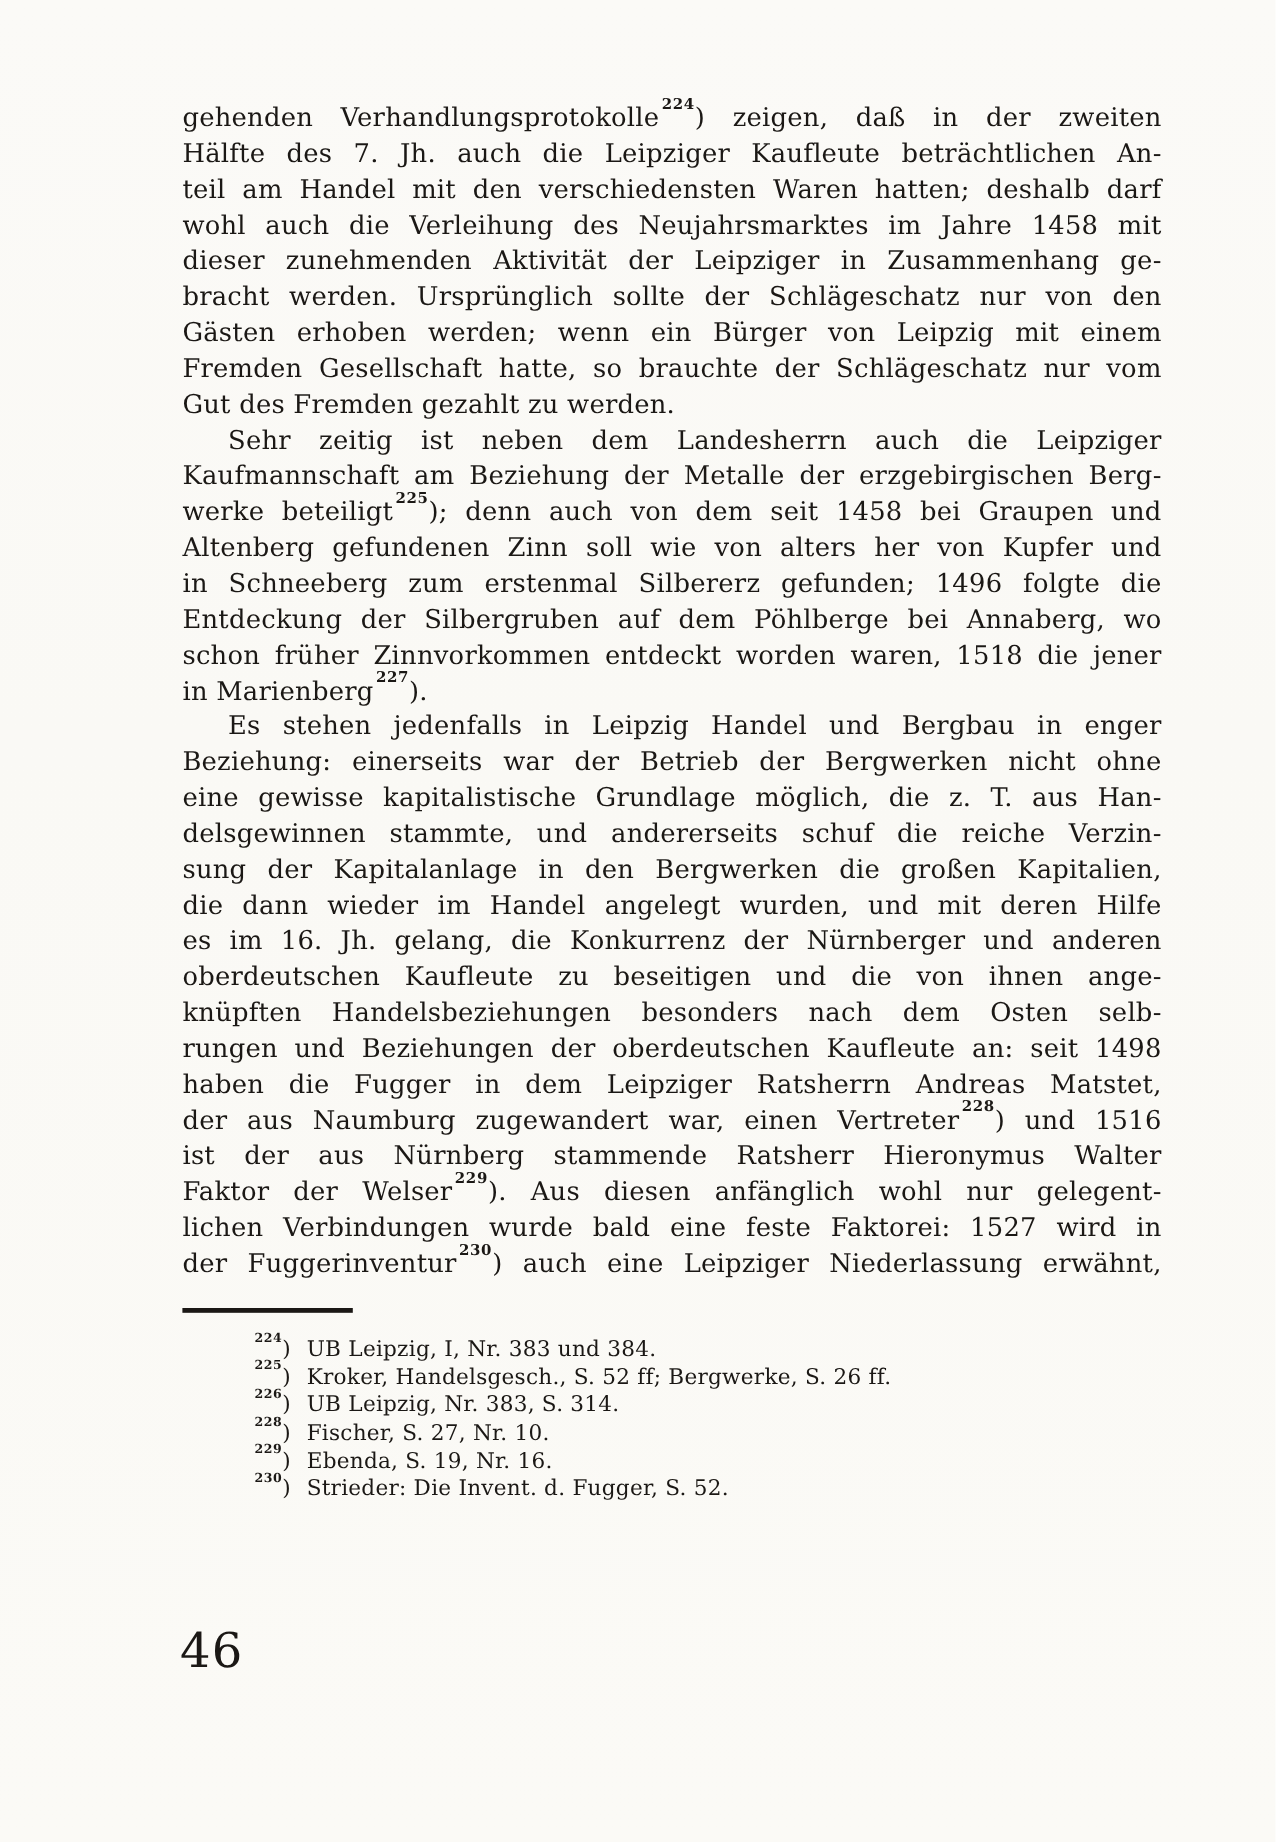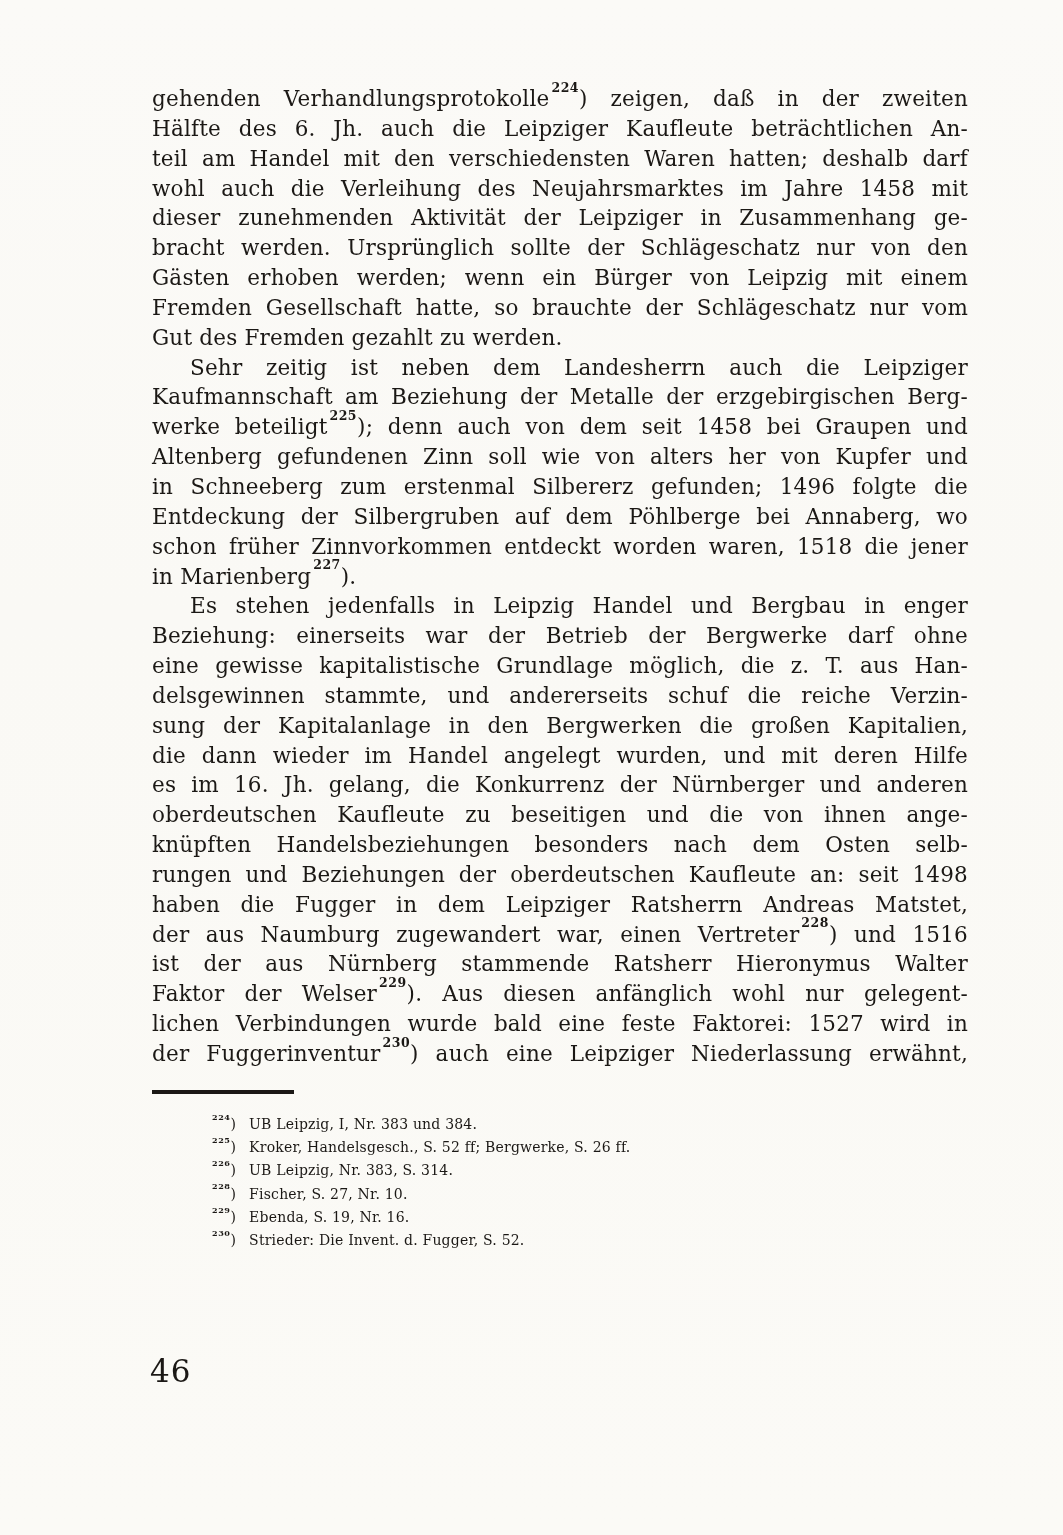--- a/index.html
+++ b/index.html
@@ -56,66 +56,66 @@
   }
   .fn-rule {
     margin-top: 21px;
     width: 142px;
     height: 4px;
     background: #1b1815;
   }
   .footnotes {
     margin-top: 19px;
     padding-left: 60px;
-    font-size: 14px;
+    font-size: 18px;
     line-height: 23.3px;
     letter-spacing: 0.2px;
   }
   .fn-line { text-align: left; white-space: nowrap; }
   .fn-line sup.fnref { margin-left: 0; top: -0.45em; }
   .fn-gap { display: inline-block; width: 13px; }
   .page-number {
     position: absolute;
     left: 150px;
     top: 1353px;
-    font-size: 31px;
+    font-size: 40px;
     letter-spacing: 1px;
   }
 </style>
 </head>
 <body>
 
 <div class="page">
 
   <div class="body-text">
 
     <div class="para">
         <div class="line">gehenden Verhandlungsprotokolle<sup class="fnref">224</sup>) zeigen, daß in der zweiten</div>
-        <div class="line">Hälfte des 6. Jh. auch die Leipziger Kaufleute beträchtlichen An-</div>
+        <div class="line">Hälfte des 7. Jh. auch die Leipziger Kaufleute beträchtlichen An-</div>
         <div class="line">teil am Handel mit den verschiedensten Waren hatten; deshalb darf</div>
         <div class="line">wohl auch die Verleihung des Neujahrsmarktes im Jahre 1458 mit</div>
         <div class="line">dieser zunehmenden Aktivität der Leipziger in Zusammenhang ge-</div>
         <div class="line">bracht werden. Ursprünglich sollte der Schlägeschatz nur von den</div>
         <div class="line">Gästen erhoben werden; wenn ein Bürger von Leipzig mit einem</div>
         <div class="line">Fremden Gesellschaft hatte, so brauchte der Schlägeschatz nur vom</div>
         <div class="line endpara">Gut des Fremden gezahlt zu werden.</div>
       </div>
       <div class="para">
         <div class="line indent">Sehr zeitig ist neben dem Landesherrn auch die Leipziger</div>
         <div class="line">Kaufmannschaft am Beziehung der Metalle der erzgebirgischen Berg-</div>
         <div class="line">werke beteiligt<sup class="fnref">225</sup>); denn auch von dem seit 1458 bei Graupen und</div>
         <div class="line">Altenberg gefundenen Zinn soll wie von alters her von Kupfer und</div>
         <div class="line">in Schneeberg zum erstenmal Silbererz gefunden; 1496 folgte die</div>
         <div class="line">Entdeckung der Silbergruben auf dem Pöhlberge bei Annaberg, wo</div>
         <div class="line">schon früher Zinnvorkommen entdeckt worden waren, 1518 die jener</div>
         <div class="line endpara">in Marienberg<sup class="fnref">227</sup>).</div>
       </div>
       <div class="para">
         <div class="line indent">Es stehen jedenfalls in Leipzig Handel und Bergbau in enger</div>
-        <div class="line">Beziehung: einerseits war der Betrieb der Bergwerke darf ohne</div>
+        <div class="line">Beziehung: einerseits war der Betrieb der Bergwerken nicht ohne</div>
         <div class="line">eine gewisse kapitalistische Grundlage möglich, die z. T. aus Han-</div>
         <div class="line">delsgewinnen stammte, und andererseits schuf die reiche Verzin-</div>
         <div class="line">sung der Kapitalanlage in den Bergwerken die großen Kapitalien,</div>
         <div class="line">die dann wieder im Handel angelegt wurden, und mit deren Hilfe</div>
         <div class="line">es im 16. Jh. gelang, die Konkurrenz der Nürnberger und anderen</div>
         <div class="line">oberdeutschen Kaufleute zu beseitigen und die von ihnen ange-</div>
         <div class="line">knüpften Handelsbeziehungen besonders nach dem Osten selb-</div>
         <div class="line">rungen und Beziehungen der oberdeutschen Kaufleute an: seit 1498</div>
         <div class="line">haben die Fugger in dem Leipziger Ratsherrn Andreas Matstet,</div>
         <div class="line">der aus Naumburg zugewandert war, einen Vertreter<sup class="fnref">228</sup>) und 1516</div>

